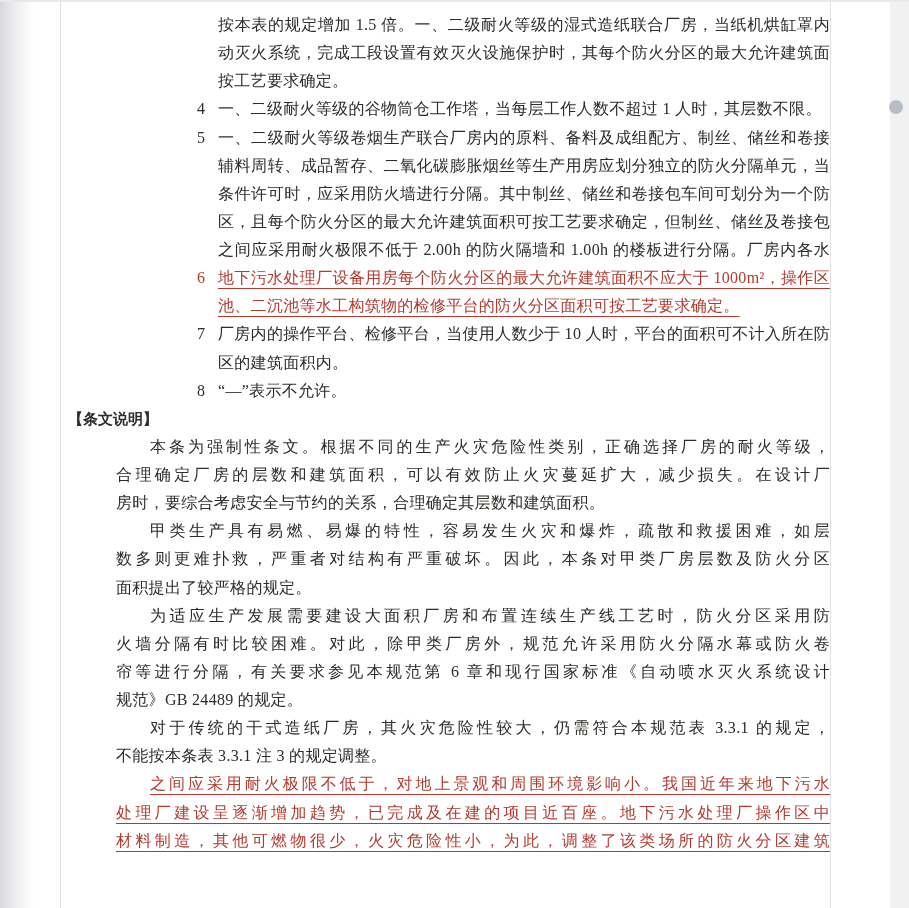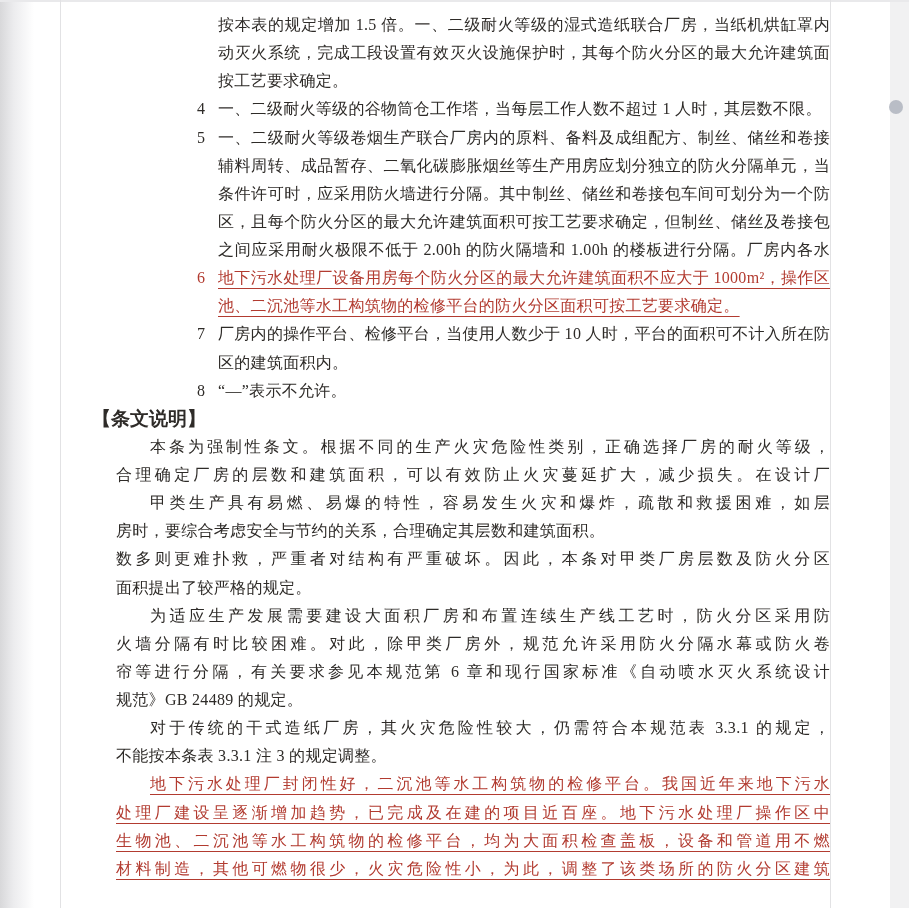--- a/index.html
+++ b/index.html
@@ -52,23 +52,23 @@
     text-indent:0;letter-spacing:0;
   }
   .red{
     color:#b23b30;
     text-decoration:underline;
     text-decoration-color:#b23b30;
     text-decoration-thickness:1px;
     text-underline-offset:5px;
   }
   .heading{
-    padding-left:92px;
+    padding-left:68px;
     font-weight:600;
-    font-size:19px;
+    font-size:15px;
     height:28.13px;line-height:28.13px;
   }
 </style>
 </head>
 <body>
 
 <div class="sheet"></div>
 <div class="left-shadow"></div>
 <div class="top-edge"></div>
 <div class="vline left"></div>
@@ -94,32 +94,31 @@
 
   <div class="ln note full"><span class="num">7</span><span>厂房内的操作平台、检修平台，当使用人数少于 10 人时，平台的面积可不计入所在防火分</span></div>
   <div class="ln note"><span>区的建筑面积内。</span></div>
 
   <div class="ln note"><span class="num">8</span><span>“—”表示不允许。</span></div>
 
   <div class="heading">【条文说明】</div>
 
   <div class="ln para full ind"><span>本条为强制性条文。根据不同的生产火灾危险性类别，正确选择厂房的耐火等级，</span></div>
   <div class="ln para full"><span>合理确定厂房的层数和建筑面积，可以有效防止火灾蔓延扩大，减少损失。在设计厂</span></div>
+  <div class="ln para"><span>房时，要综合考虑安全与节约的关系，合理确定其层数和建筑面积。</span></div>
+
   <div class="ln para full ind"><span>甲类生产具有易燃、易爆的特性，容易发生火灾和爆炸，疏散和救援困难，如层</span></div>
-
-  <div class="ln para"><span>房时，要综合考虑安全与节约的关系，合理确定其层数和建筑面积。</span></div>
   <div class="ln para full"><span>数多则更难扑救，严重者对结构有严重破坏。因此，本条对甲类厂房层数及防火分区</span></div>
   <div class="ln para"><span>面积提出了较严格的规定。</span></div>
 
   <div class="ln para full ind"><span>为适应生产发展需要建设大面积厂房和布置连续生产线工艺时，防火分区采用防</span></div>
   <div class="ln para full"><span>火墙分隔有时比较困难。对此，除甲类厂房外，规范允许采用防火分隔水幕或防火卷</span></div>
   <div class="ln para full"><span>帘等进行分隔，有关要求参见本规范第 6 章和现行国家标准《自动喷水灭火系统设计</span></div>
   <div class="ln para"><span>规范》GB 24489 的规定。</span></div>
 
   <div class="ln para full ind"><span>对于传统的干式造纸厂房，其火灾危险性较大，仍需符合本规范表 3.3.1 的规定，</span></div>
   <div class="ln para"><span>不能按本条表 3.3.1 注 3 的规定调整。</span></div>
 
-  <div class="ln para full ind red"><span>地下污水处理厂封闭性好，二沉池等水工构筑物的检修平台。我国近年来地下污水</span></div>
+  <div class="ln para full ind red"><span>之间应采用耐火极限不低于，对地上景观和周围环境影响小。我国近年来地下污水</span></div>
   <div class="ln para full red"><span>处理厂建设呈逐渐增加趋势，已完成及在建的项目近百座。地下污水处理厂操作区中</span></div>
-  <div class="ln para full red"><span>生物池、二沉池等水工构筑物的检修平台，均为大面积检查盖板，设备和管道用不燃</span></div>
   <div class="ln para full red"><span>材料制造，其他可燃物很少，火灾危险性小，为此，调整了该类场所的防火分区建筑</span></div>
 
 </div>
 
 </body></html>

